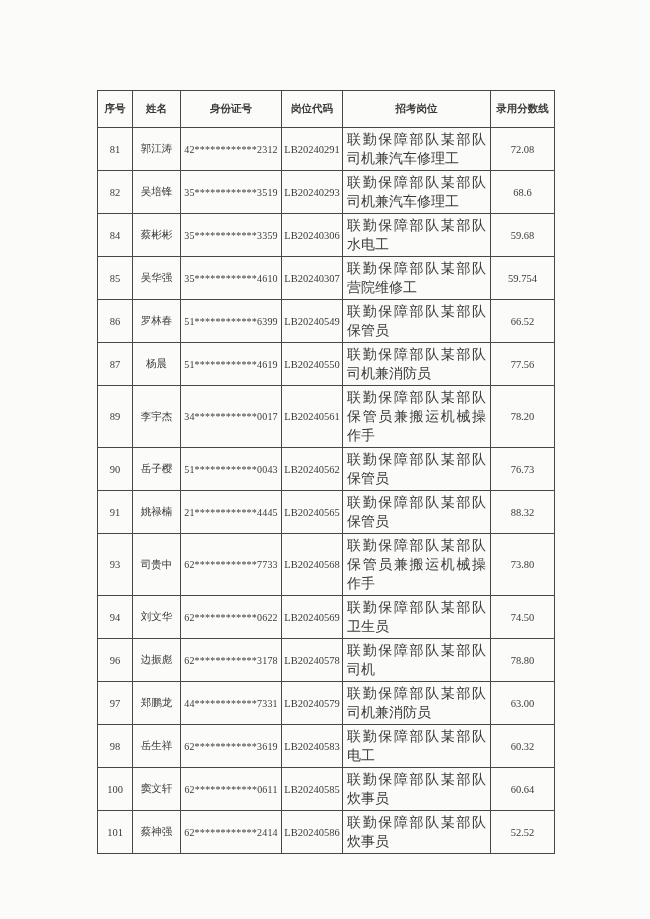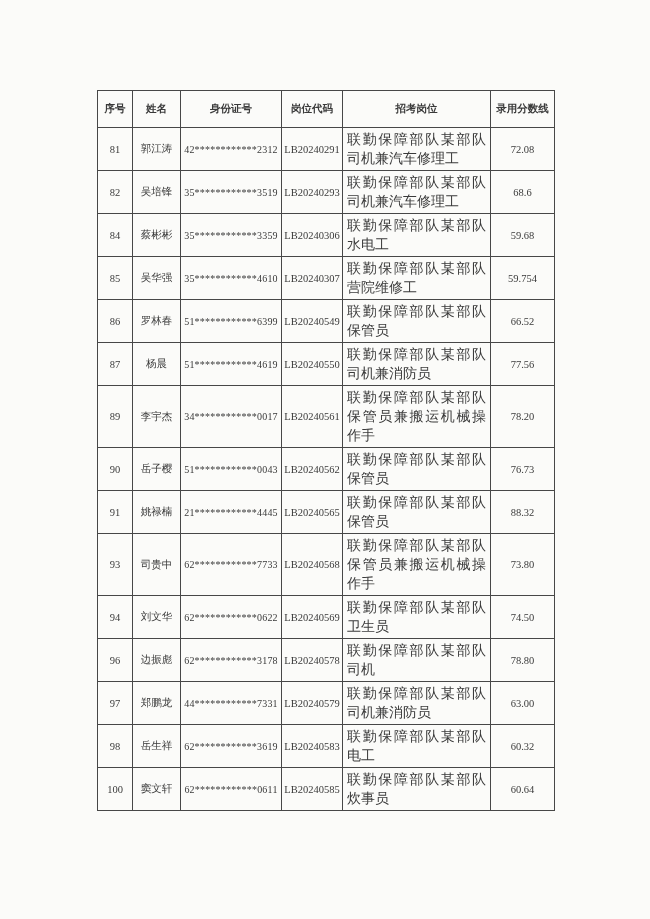--- a/index.html
+++ b/index.html
@@ -196,15 +196,23 @@
           <td class="score">60.32</td>
         </tr>
         <tr>
           <td>100</td>
           <td>窦文轩</td>
           <td class="idnum">62************0611</td>
           <td>LB20240585</td>
           <td class="pos">联勤保障部队某部队炊事员</td>
           <td class="score">60.64</td>
         </tr>
+        <tr>
+          <td>101</td>
+          <td>蔡神强</td>
+          <td class="idnum">62************2414</td>
+          <td>LB20240586</td>
+          <td class="pos">联勤保障部队某部队炊事员</td>
+          <td class="score">52.52</td>
+        </tr>
       </tbody>
   </table>
 </div>
 
 </body></html>

